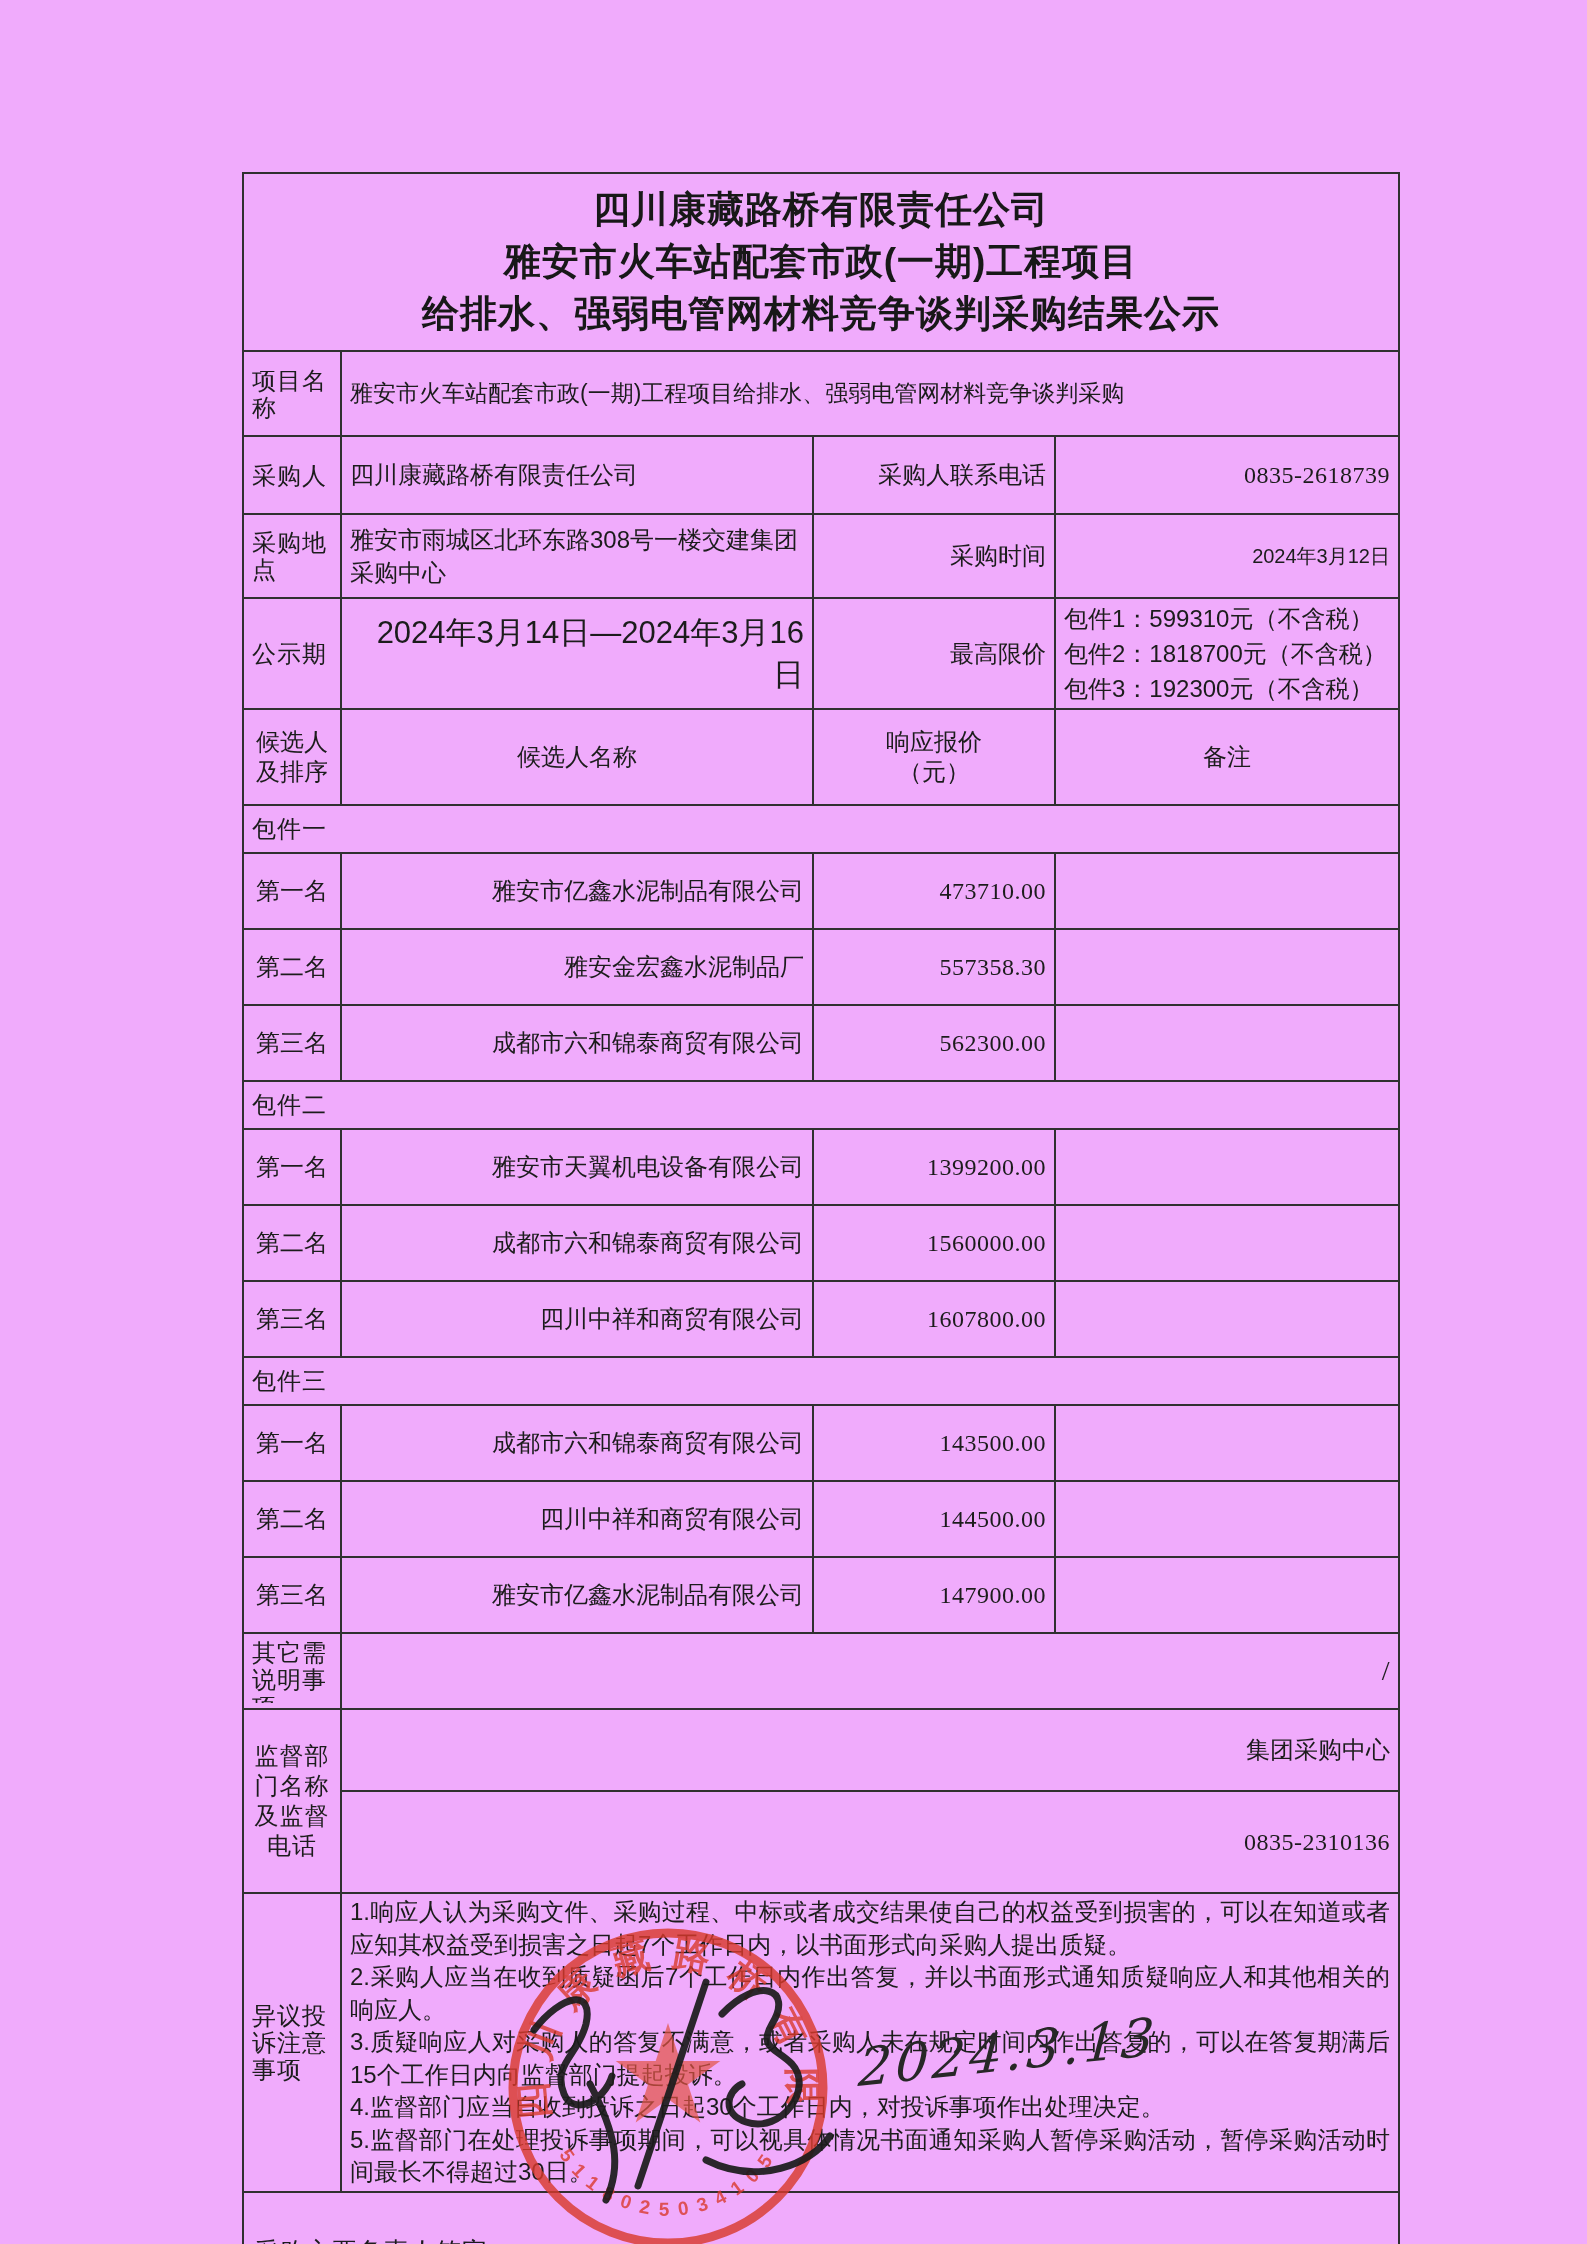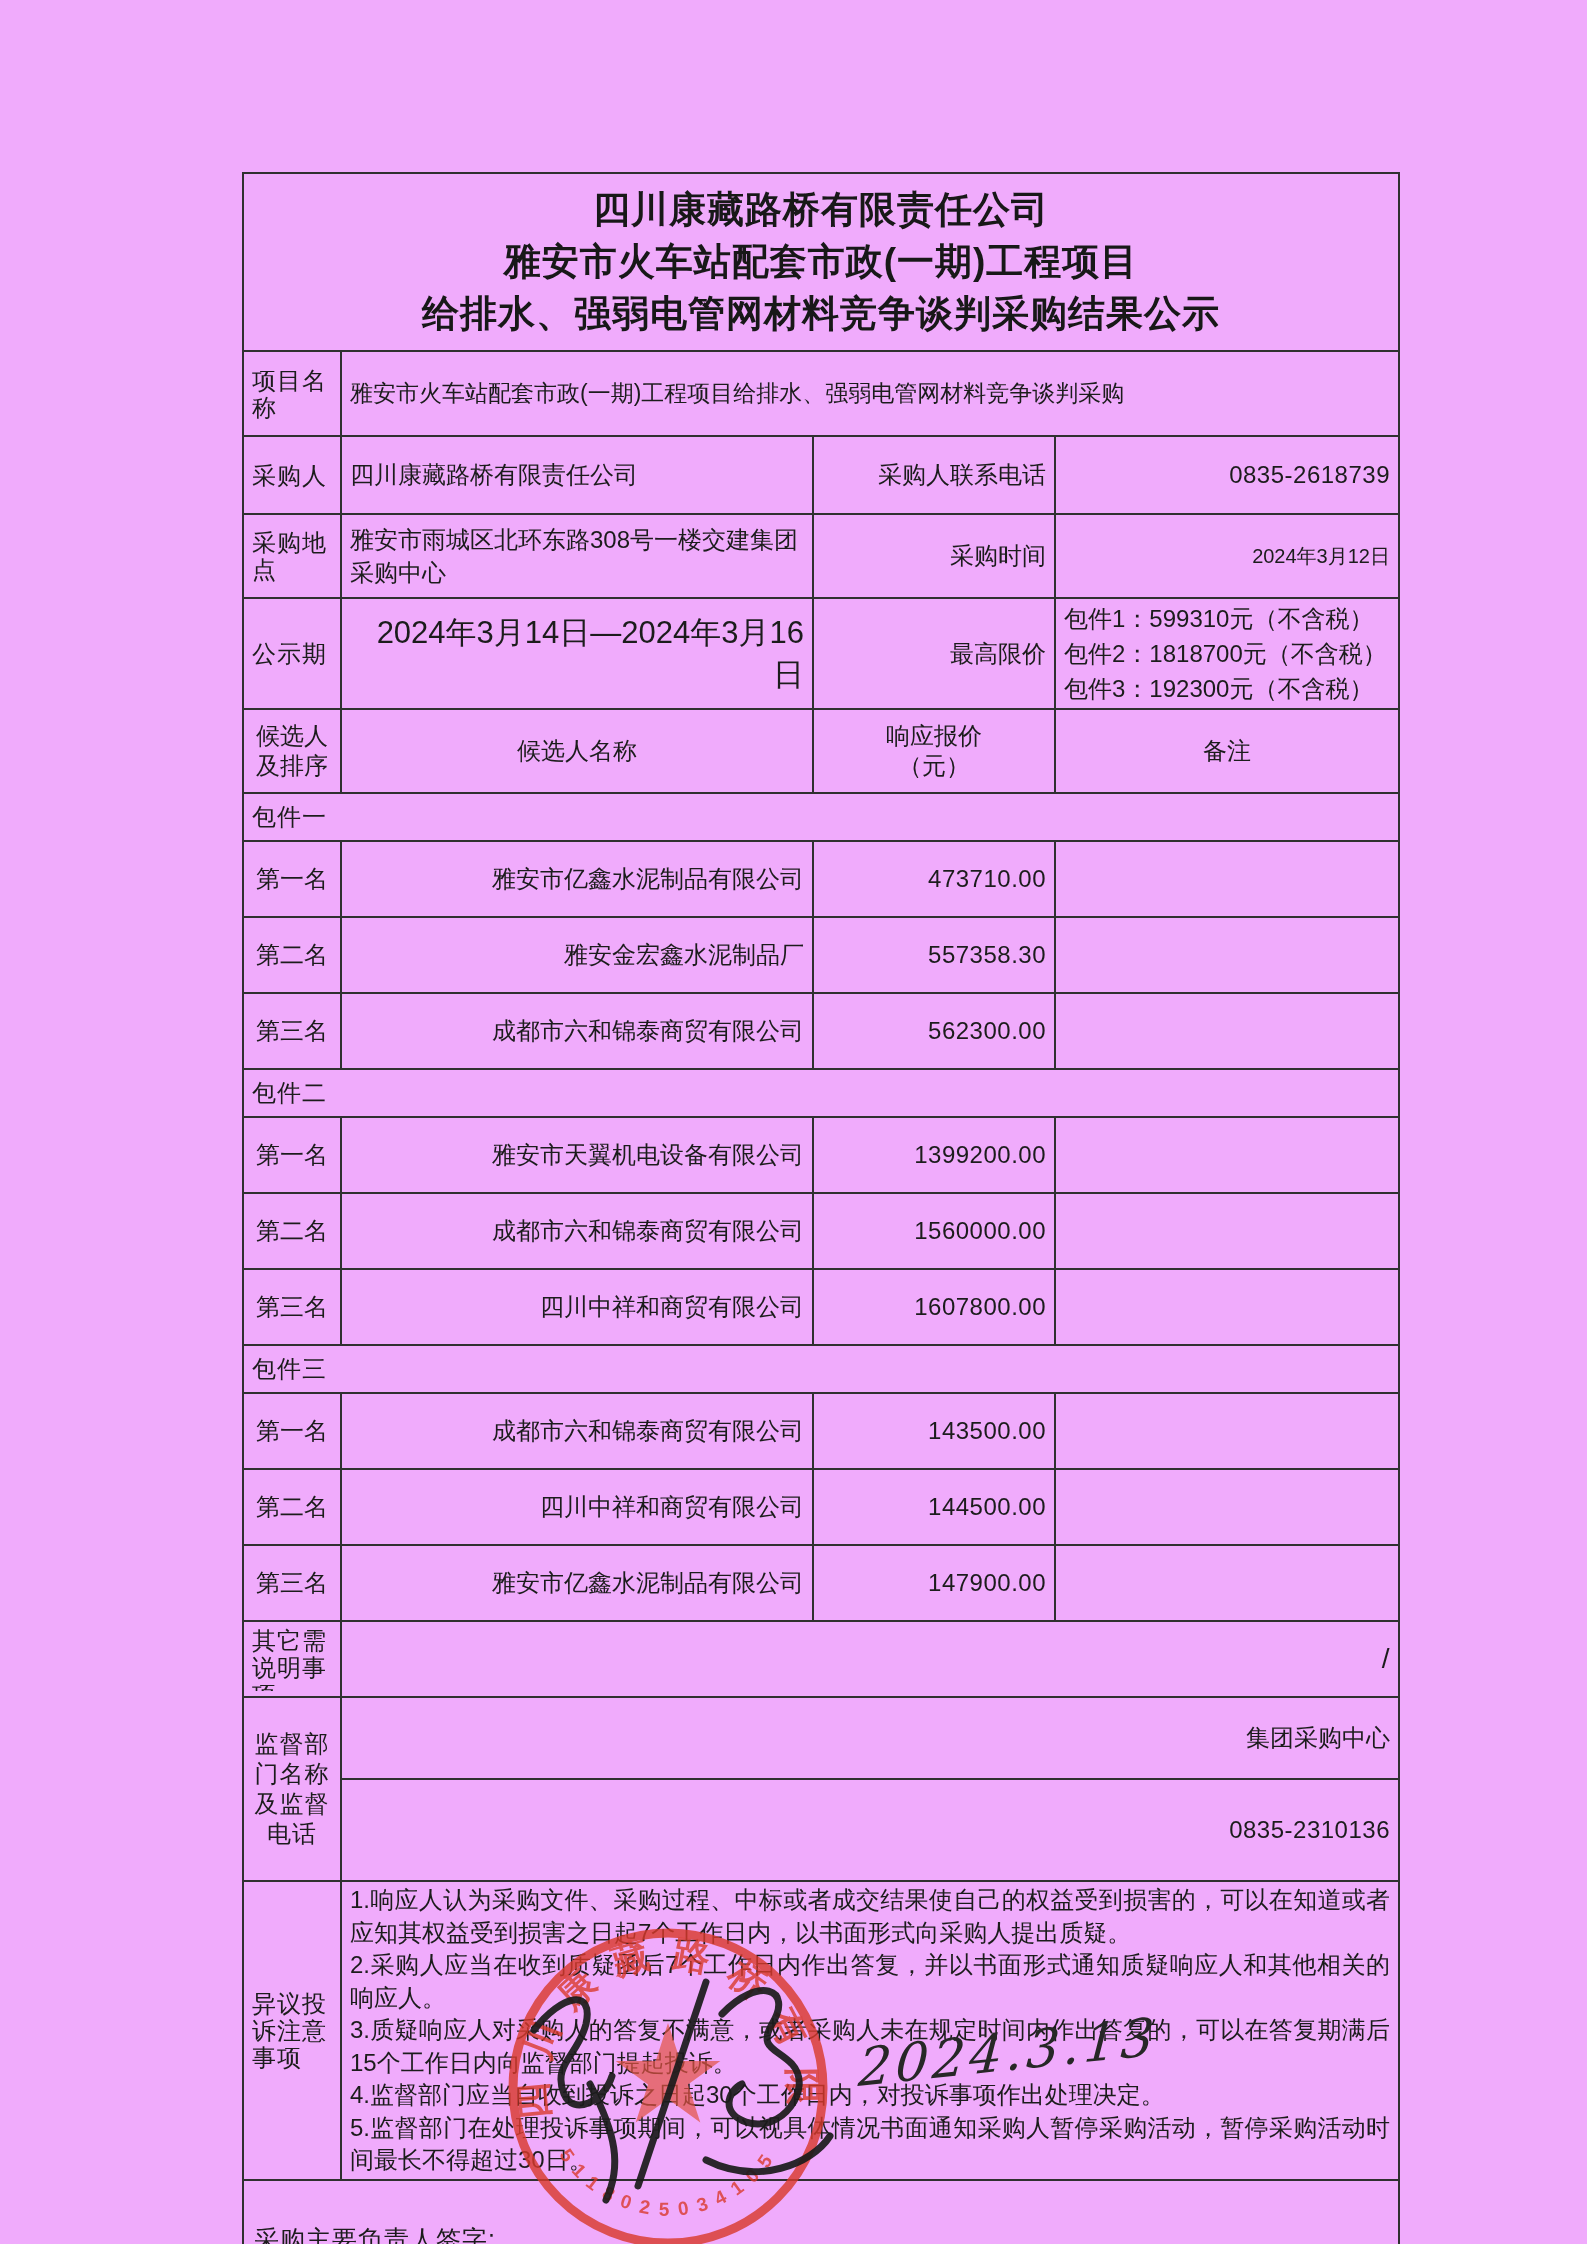--- a/index.html
+++ b/index.html
@@ -40,21 +40,21 @@
     text-align:left;
     line-height:27px;
     letter-spacing:1px;
     padding:2px 6px;
   }
   .lbl-clip{height:64px;overflow:hidden;line-height:27px;}
   .lbl-center{text-align:center;}
   .val-left{text-align:left;margin-left:32px;}
   .val-center{text-align:right;}
   .pre{white-space:pre-line;}
-  .num{font-family:Liberation Sans, sans-serif;font-size:25px;letter-spacing:0.5px;}
+  .num{font-family:Liberation Serif, serif;font-size:25px;letter-spacing:0.5px;}
   .band{text-align:left;font-size:25px;letter-spacing:1px;}
   .maxprice{font-size:23px;line-height:35px;padding-left:14px;}
   .objection-text{
     font-size:22.5px;
     line-height:32.5px;
     text-align:justify;
     padding:8px 10px;
     vertical-align:middle;
   }
   .header-cell{text-align:center;line-height:30px;}
@@ -123,21 +123,21 @@
     <tr>
       <td class="lbl" style="height:104px">公示期</td>
       <td class="val-center" style="font-size:31px">2024年3月14日—2024年3月16日</td>
       <td class="val-center">最高限价</td>
       <td class="val-left pre maxprice">包件1：599310元（不含税）
 包件2：1818700元（不含税）
 包件3：192300元（不含税）</td>
     </tr>
 
     <tr>
-      <td class="header-cell" style="height:70px;padding:6px 4px">候选人及排序</td>
+      <td class="header-cell" style="height:70px;padding:12px 4px">候选人及排序</td>
       <td class="header-cell">候选人名称</td>
       <td class="header-cell pre">响应报价
 （元）</td>
       <td class="header-cell">备注</td>
     </tr>
 
     <tr>
       <td class="band" colspan="4" style="height:42px">包件一</td>
     </tr>
     <tr>

